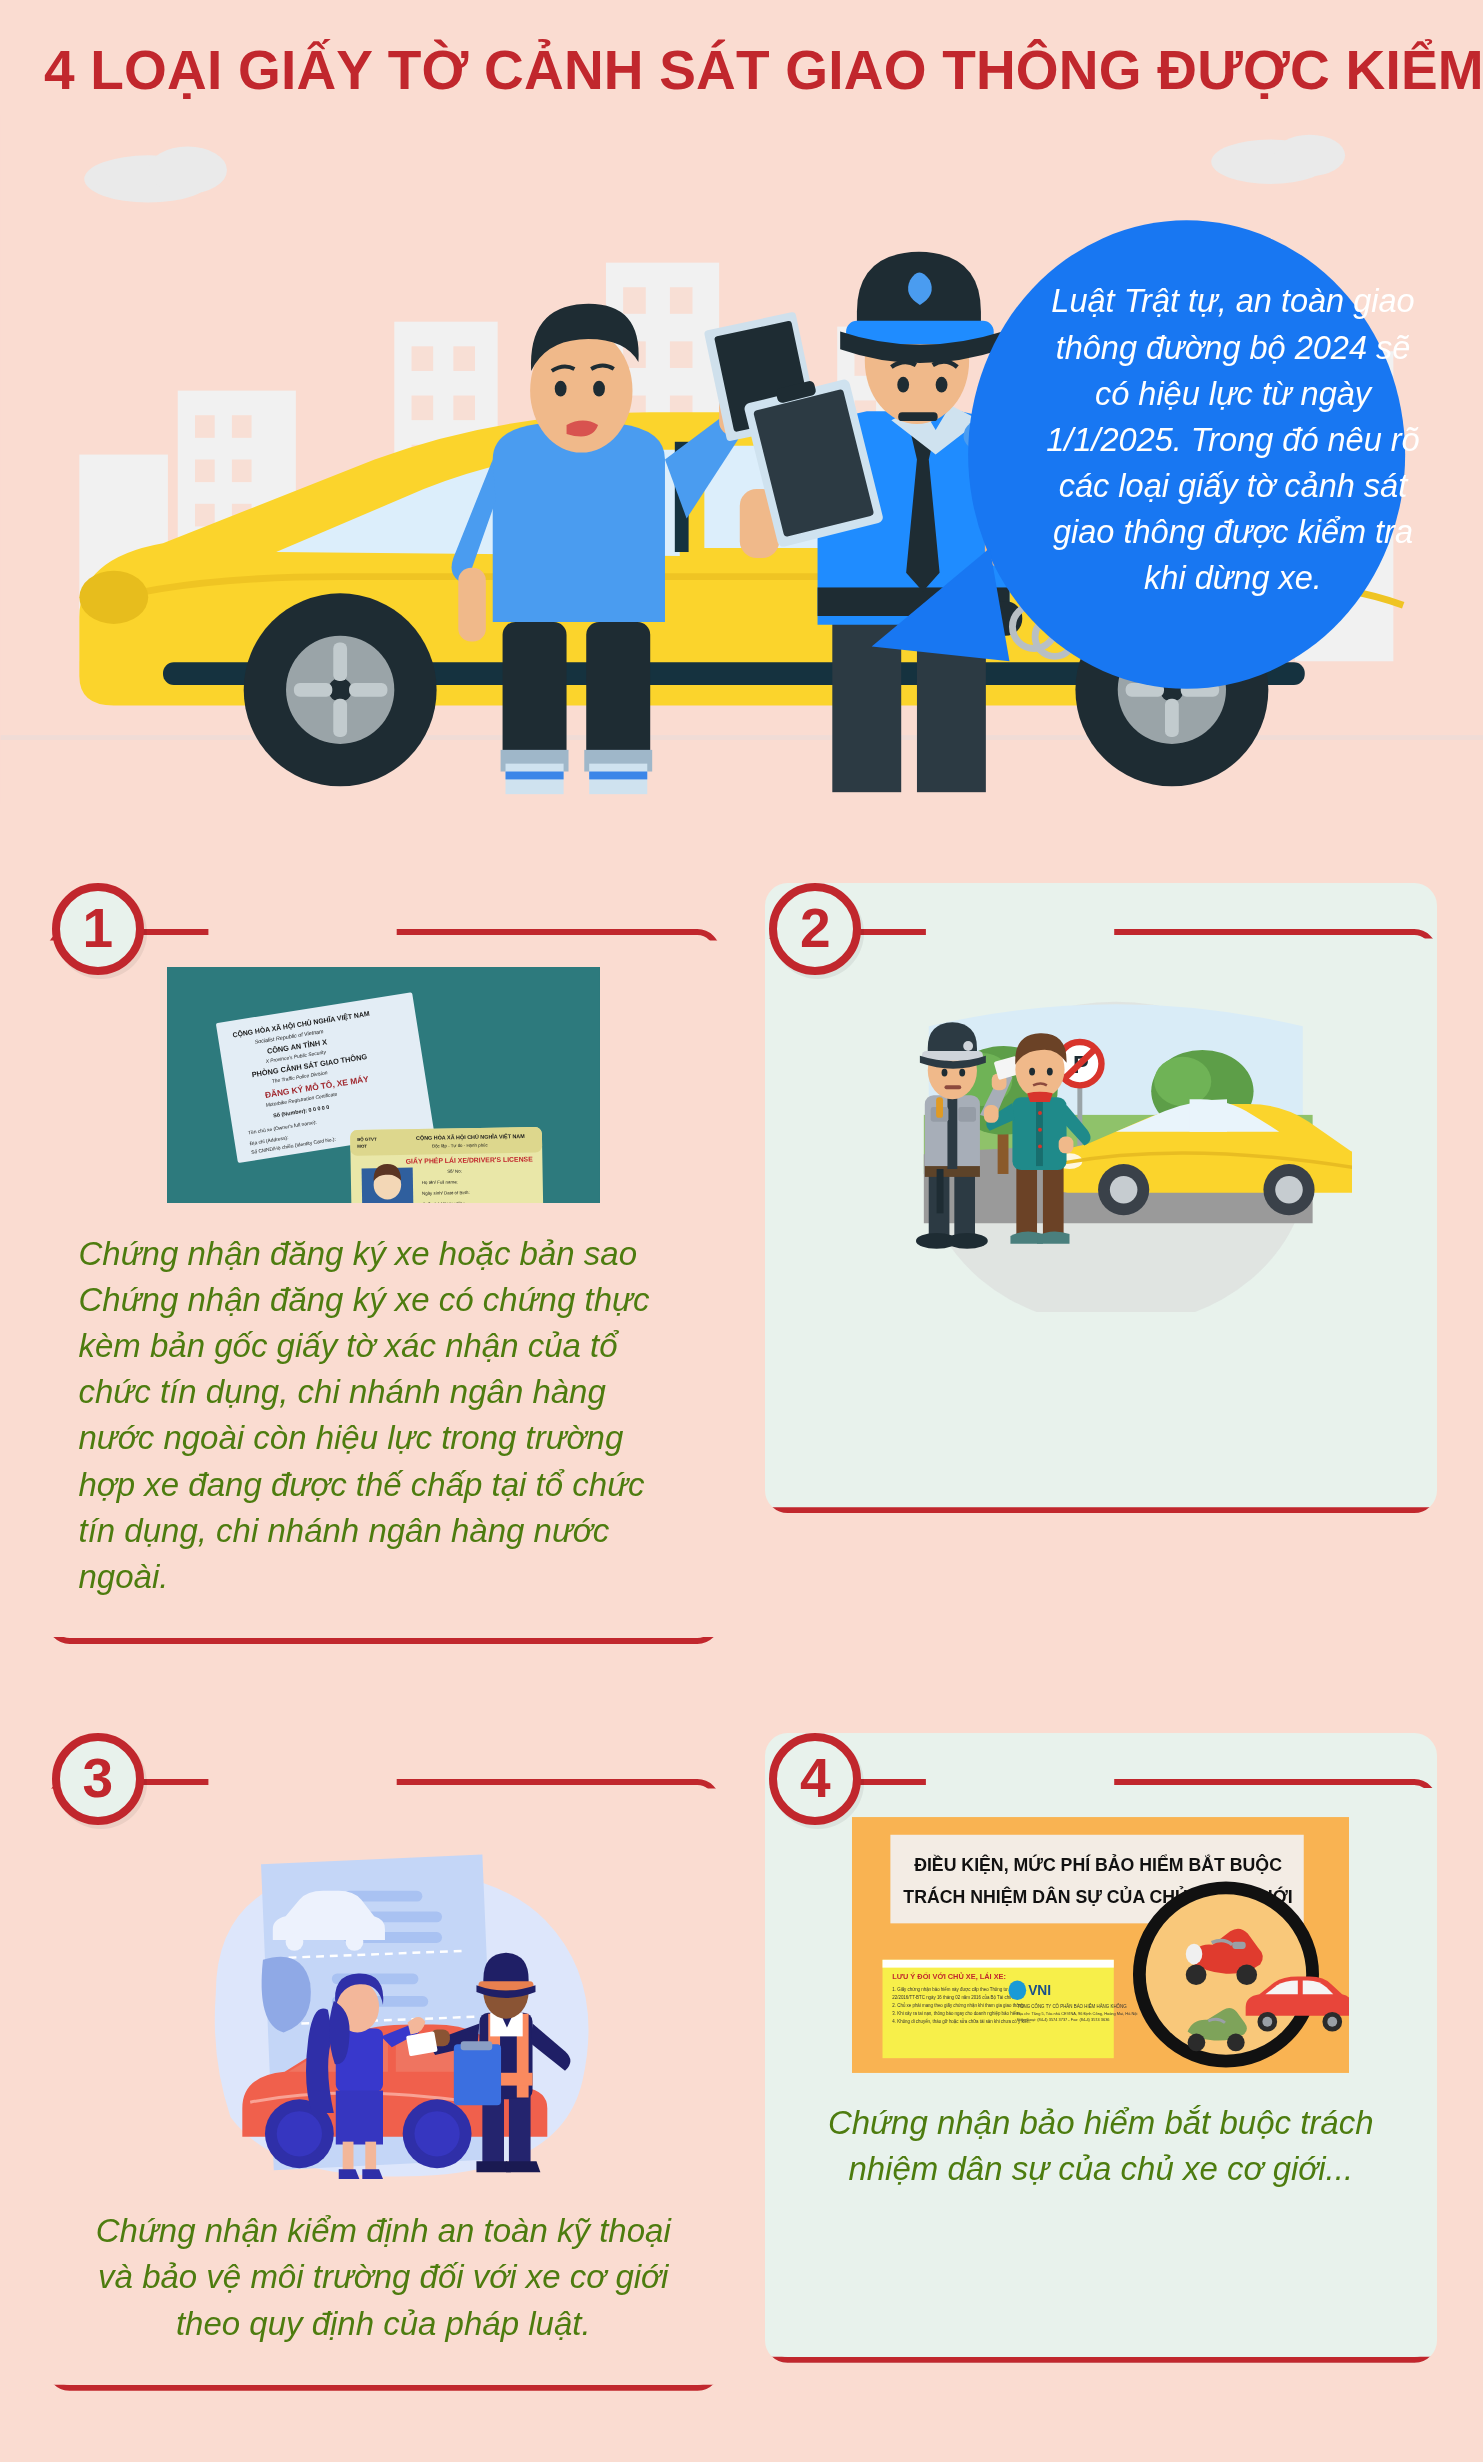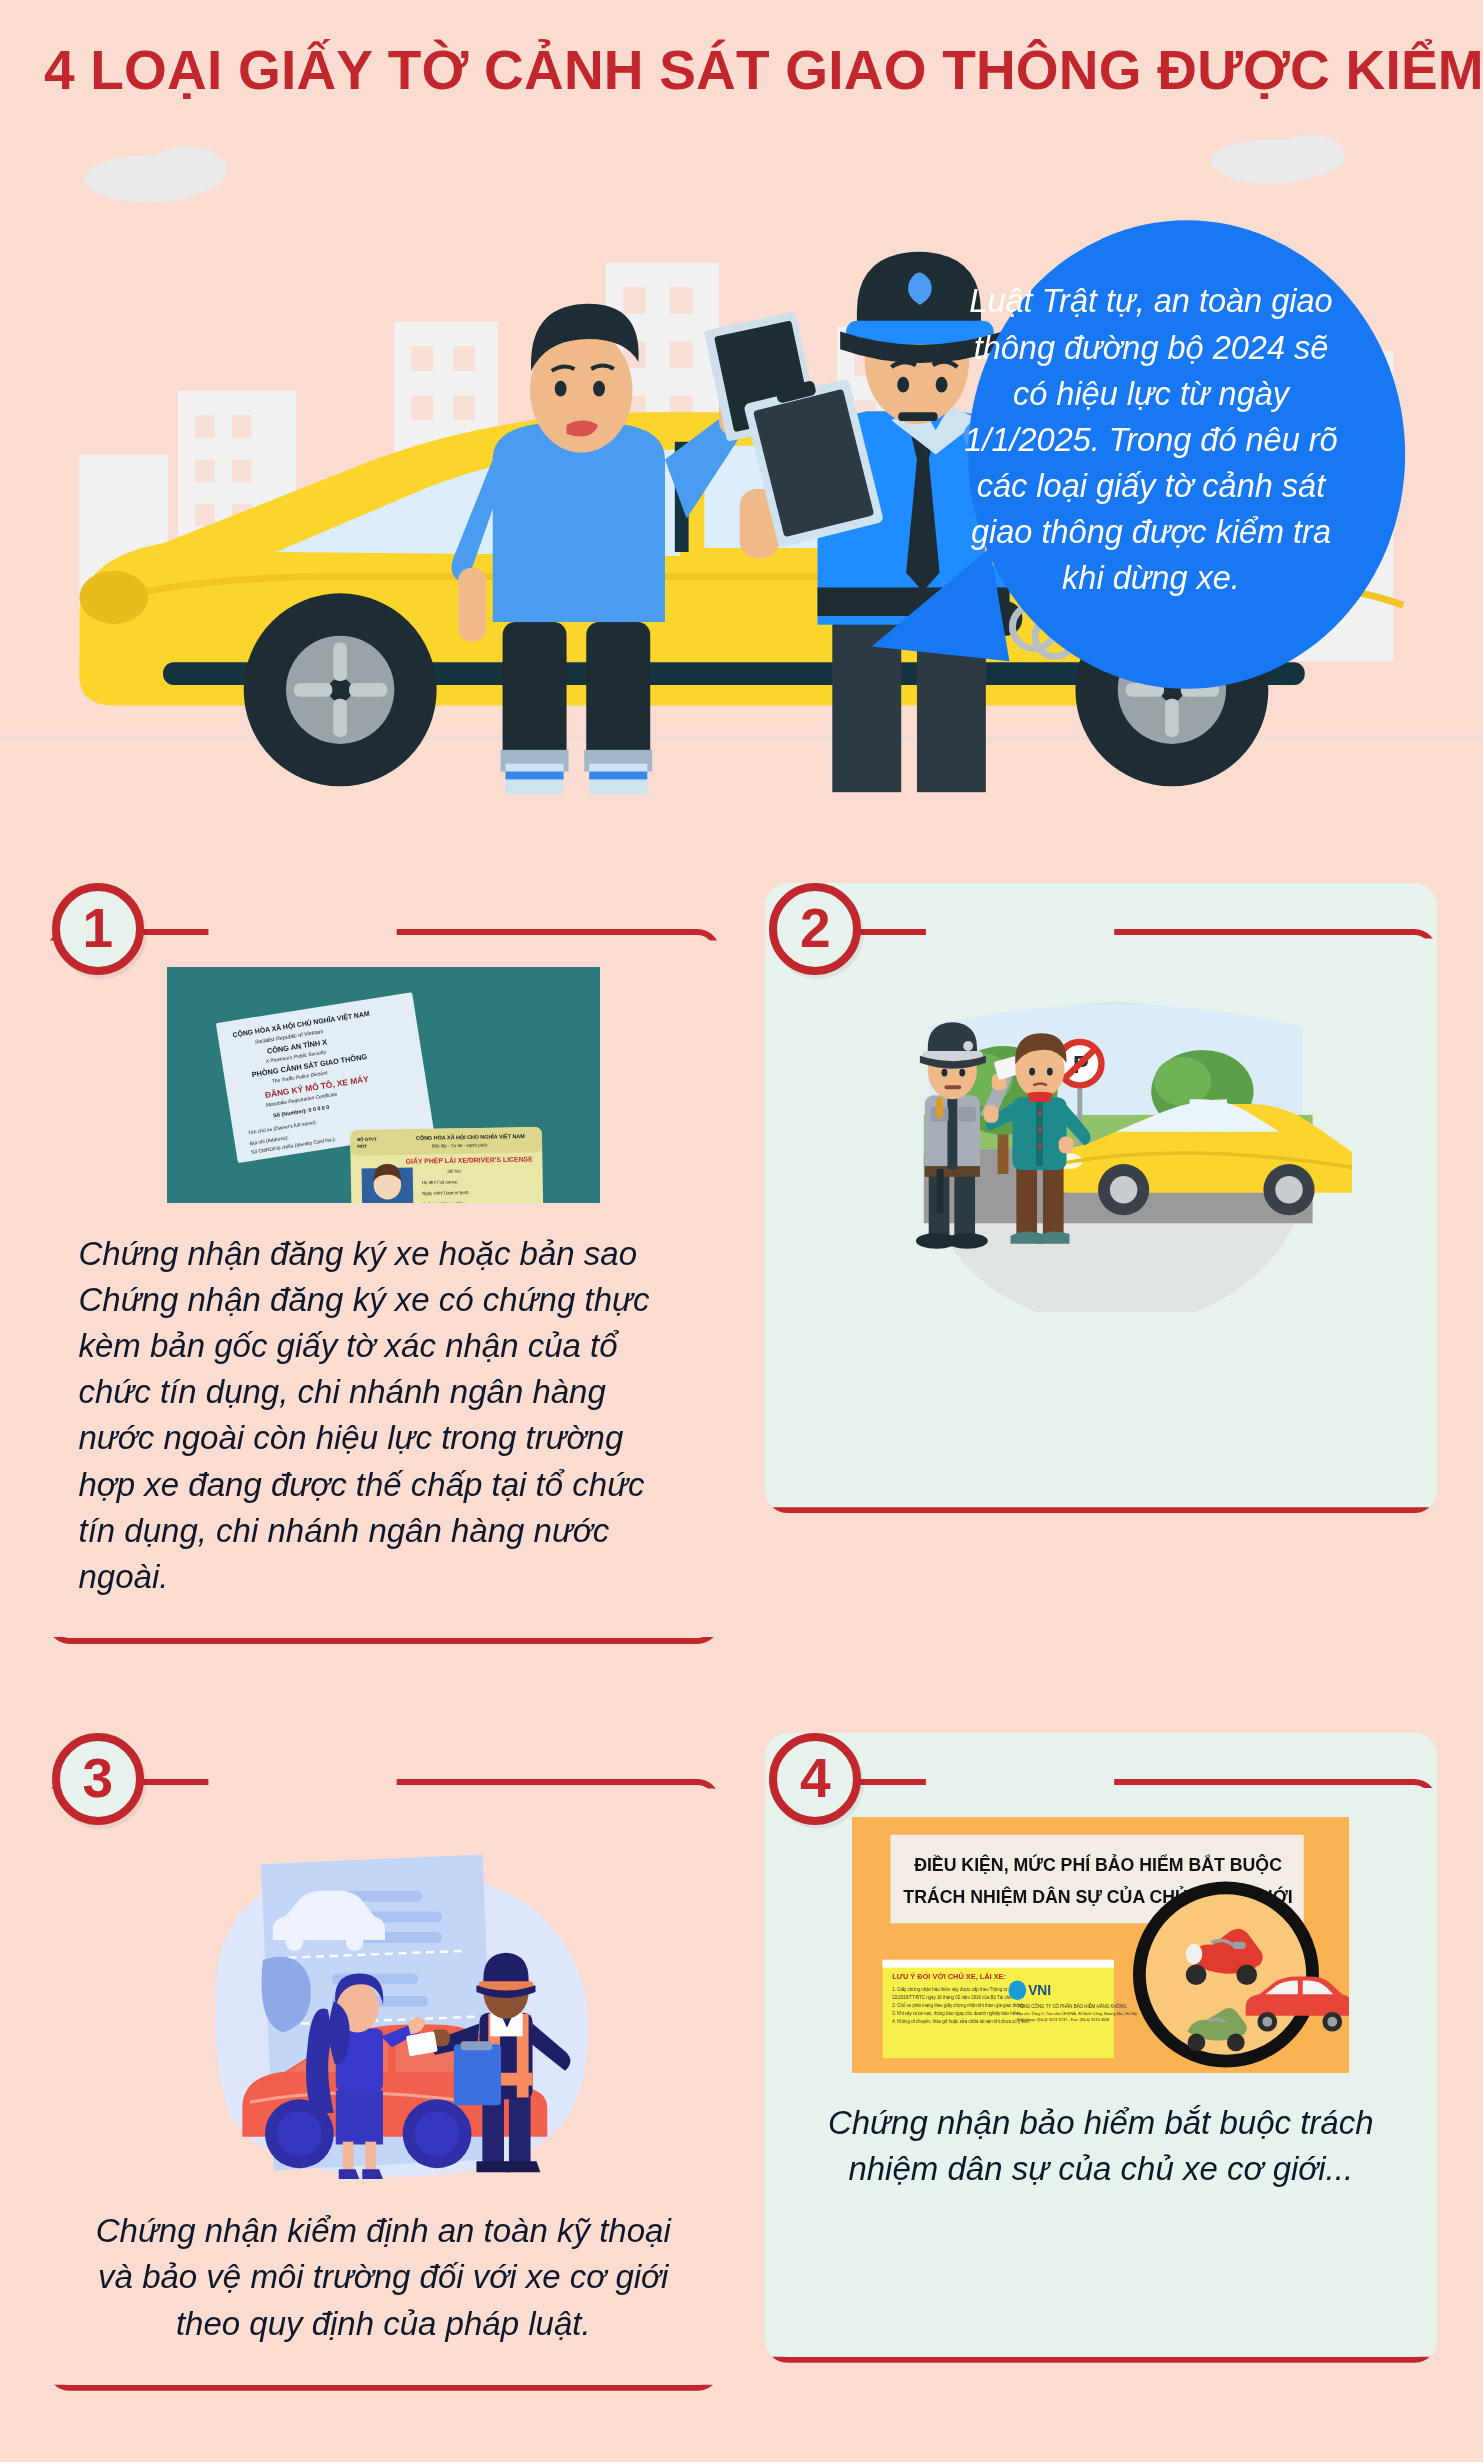--- a/index.html
+++ b/index.html
@@ -74,21 +74,21 @@
     width: 100%;
     display: flex;
     justify-content: center;
     align-items: flex-start;
     margin-bottom: 27.6px;
   }
   .card-text {
     font-style: italic;
     font-size: 33px;
     line-height: 1.40;
-    color: #0f172a;
+    color: #4d7c0f;
   }
   .card-text.center { text-align: center; }
 
   
   .doc-stage {
     position: relative;
     width: 433px; height: 236px;
     background: #2d7a7d;
   }
 </style>
@@ -254,21 +254,21 @@
         <path d="M1706 440 q160 54 330 0 l0 36 q-170 56 -330 0 z" fill="#1e2c33"></path>
         <path d="M1848 336 q18 -32 40 0 q14 30 -20 50 q-34 -20 -20 -50 z" fill="#4a9cf0"></path>
         <path d="M1960 638 q20 -30 40 0 q12 28 -20 44 q-32 -16 -20 -44 z" fill="#4a9cf0"></path>
       </g>
 
       <g>
         <ellipse cx="2410" cy="690" rx="444" ry="476" fill="#1877f2"></ellipse>
         <path d="M2010 880 l-240 200 l280 30 z" fill="#1877f2"></path>
       </g>
     </svg>
-    <div style="position:absolute; left:954px; top:163px; width:394px; text-align:center; color:#fff;
+    <div style="position:absolute; left:1036px; top:163px; width:394px; text-align:center; color:#fff;
                 font-style:italic; font-size:32.5px; line-height:1.42;">Luật Trật tự, an toàn giao thông đường bộ 2024 sẽ có hiệu lực từ ngày 1/1/2025. Trong đó nêu rõ các loại giấy tờ cảnh sát giao thông được kiểm tra khi dừng xe.</div>
   </div>
 
   <div class="cards">
 
     <div class="card">
       <div class="card-body pink">
         <div class="bracket"></div>
         <div class="badge">1</div>
         <div class="card-figure">

